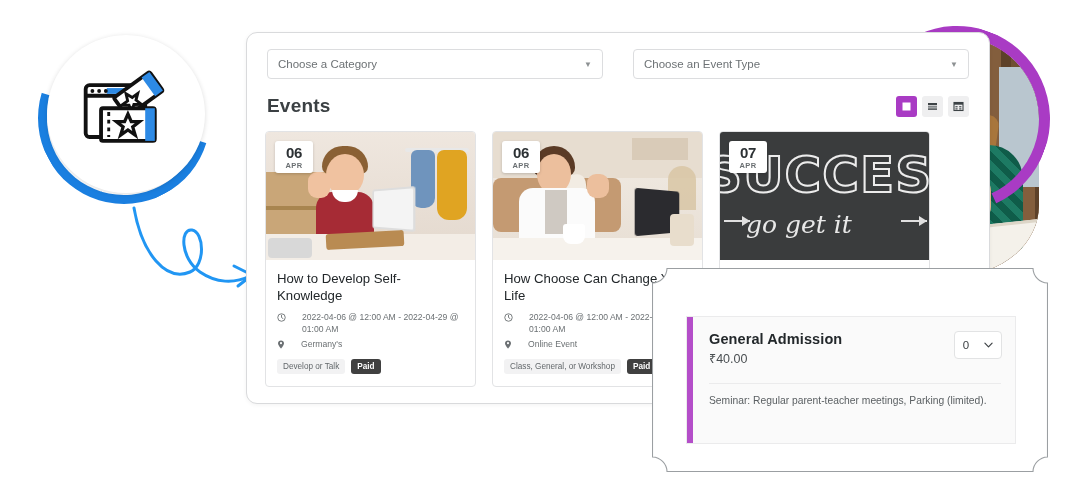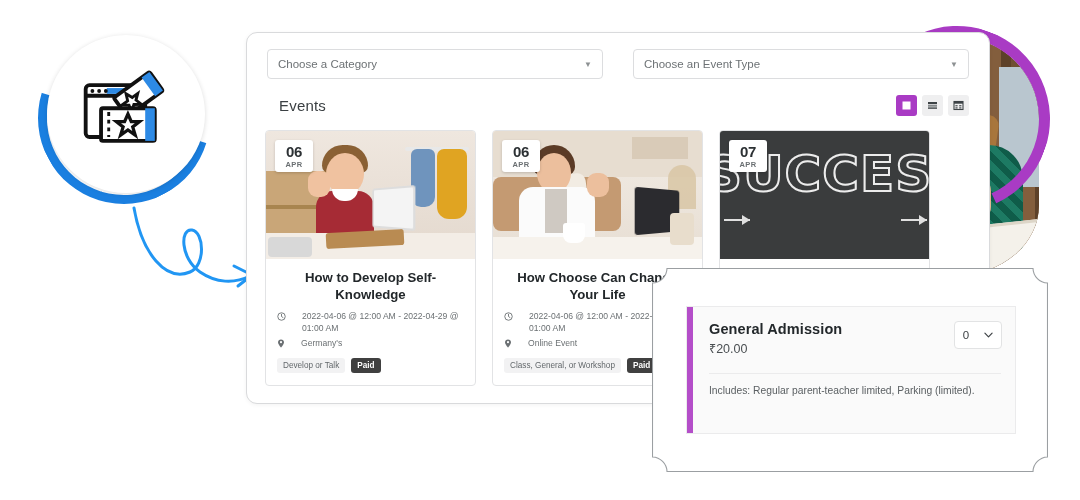--- a/index.html
+++ b/index.html
@@ -74,21 +74,21 @@
   }
   #filter-row { display:flex; gap:30px; padding:16px 20px 0 20px; }
   .select-box {
     flex:1; height:30px; border:1px solid #dcdddf; border-radius:4px; background:#fff;
     display:flex; align-items:center; padding:0 10px;
     font-size:11.5px; color:#6d7275; position:relative;
   }
   .select-caret { position:absolute; right:10px; font-size:8px; color:#8d9193; }
 
   #events-header { display:flex; align-items:center; padding:16px 20px 0 20px; }
-  #events-title { font-size:15px; font-weight:400; color:#3b4043; letter-spacing:.2px;margin-left:12px; }
+  #events-title { font-size:19px; font-weight:700; color:#3b4043; letter-spacing:.2px; }
   #view-toggle { margin-left:auto; display:flex; gap:5px; }
   .view-btn {
     width:21px; height:21px; border-radius:3px; background:#efeff0;
     display:flex; align-items:center; justify-content:center;
   }
   .view-btn.active { background:#a93bc4; }
 
   
   #cards-row { display:flex; gap:16px; padding:14px 18px 0 18px; }
   .event-card {
@@ -97,21 +97,21 @@
   .card-img { position:relative; height:128px; overflow:hidden; }
   .date-badge {
     position:absolute; left:9px; top:9px; width:38px; padding:4px 0 3px;
     background:#fff; border-radius:3px; text-align:center; line-height:1;
     box-shadow:0 1px 3px rgba(0,0,0,.18);
   }
   .date-day { font-size:15px; font-weight:700; color:#2c3134; letter-spacing:-.3px; }
   .date-mon { font-size:7.5px; font-weight:600; color:#6a6f72; margin-top:2px; letter-spacing:.4px;text-align:center; }
   .card-body { padding:11px 11px 12px; }
   .card-title {
-    font-size:13.2px; font-weight:700; line-height:1.28; color:#22272a; margin-bottom:7px;text-align:center;
+    font-size:13.2px; font-weight:400; line-height:1.28; color:#22272a; margin-bottom:7px;
   }
   .card-meta { display:flex; gap:16px; font-size:8.6px; color:#6b7073; line-height:1.38; margin-bottom:3px; }
   .card-meta svg { flex:none; margin-top:1px; }
   .card-tags { display:flex; gap:6px; align-items:center; margin-top:9px; }
   .tag {
     font-size:8.2px; padding:3px 6px; border-radius:3px;
     background:#f2f2f3; color:#63686b; white-space:nowrap;
   }
   .tag.paid { background:#404040; color:#fff; font-weight:600; }
 
@@ -173,21 +173,21 @@
     -webkit-mask:
       radial-gradient(circle var(--n) at 0 0, transparent 98%, #000) ,
       radial-gradient(circle var(--n) at 100% 0, transparent 98%, #000),
       radial-gradient(circle var(--n) at 0 100%, transparent 98%, #000),
       radial-gradient(circle var(--n) at 100% 100%, transparent 98%, #000);
     -webkit-mask-composite:source-in;
     mask-composite:intersect;
   }
   #ticket-notch-svg { position:absolute; left:652px; top:268px; width:396px; height:204px; pointer-events:none; }
   #ticket-inner {
-    position:absolute; left:686px; top:306px; width:330px; height:128px;
+    position:absolute; left:686px; top:316px; width:330px; height:128px;
     background:#fafafa; border:1px solid #ebebec; display:flex;
   }
   #ticket-accent { width:6px; background:#b44ec9; flex:none; }
   #ticket-content { flex:1; padding:14px 14px 12px 16px; position:relative; }
   #ticket-name { font-size:14.5px; font-weight:700; color:#23282b; letter-spacing:.1px; }
   #ticket-price { font-size:12.5px; color:#4a4f52; margin-top:3px; }
   #qty-select {
     position:absolute; right:13px; top:14px; width:48px; height:28px;
     background:#fff; border:1px solid #e2e3e4; border-radius:4px;
     display:flex; align-items:center; justify-content:space-around;
@@ -377,20 +377,21 @@
         <div class="card-tags">
           <span class="tag">Class, General, or Workshop</span>
           <span class="tag paid">Paid</span>
         </div>
       </div>
     </div>
 
     <div class="event-card">
       <div class="card-img c3">
         <div class="chalk-success">SUCCESS</div>
+        <div class="chalk-sub">go get it</div>
         <div class="arrow-l"></div>
         <div class="arrow-r"></div>
         <div class="date-badge">
           <div class="date-day">07</div>
           <div class="date-mon">APR</div>
         </div>
       </div>
       <div class="card-body"></div>
     </div>
 
@@ -399,23 +400,23 @@
 
 <div id="ticket-frame"></div>
 <svg id="ticket-notch-svg" viewBox="0 0 396 204">
   <path d="M15 0.5 H381 A15 15 0 0 0 395.5 15 V189 A15 15 0 0 0 381 203.5 H15 A15 15 0 0 0 0.5 189 V15 A15 15 0 0 0 15 0.5 Z" fill="none" stroke="#9b9fa2" stroke-width="1.1"></path>
 </svg>
 
 <div id="ticket-inner">
   <div id="ticket-accent"></div>
   <div id="ticket-content">
     <div id="ticket-name">General Admission</div>
-    <div id="ticket-price">₹20.00</div>
+    <div id="ticket-price">₹40.00</div>
     <div id="qty-select">
       <span>0</span>
       <svg width="9" height="6" viewBox="0 0 10 6">
         <path d="M1 1 L5 5 L9 1" fill="none" stroke="#3c4144" stroke-width="1.3" stroke-linecap="round" stroke-linejoin="round"></path>
       </svg>
     </div>
     <div id="ticket-divider"></div>
-    <div id="ticket-includes">Includes: Regular parent-teacher limited, Parking (limited).</div>
+    <div id="ticket-includes">Seminar: Regular parent-teacher meetings, Parking (limited).</div>
   </div>
 </div>
 
 </body></html>

